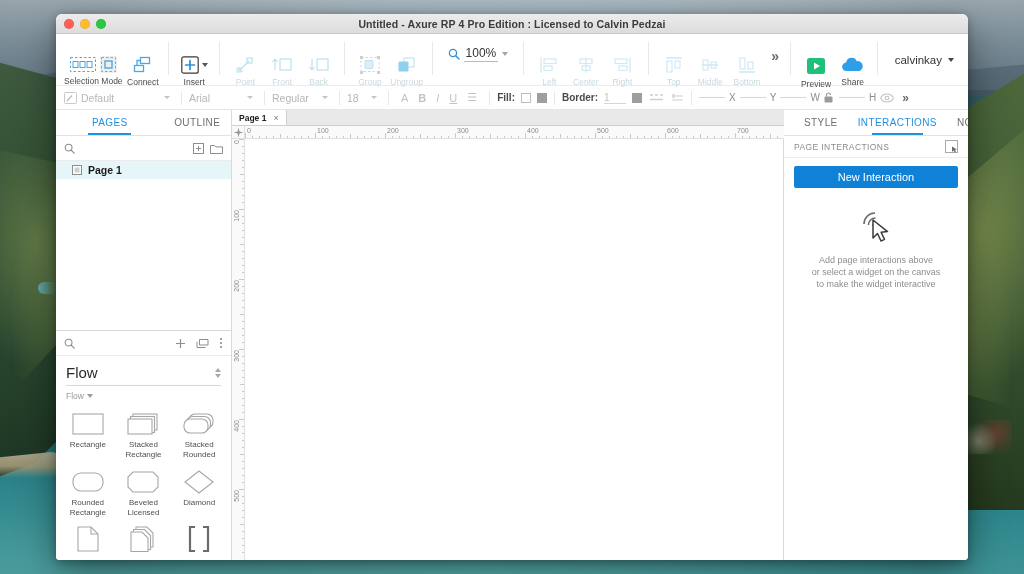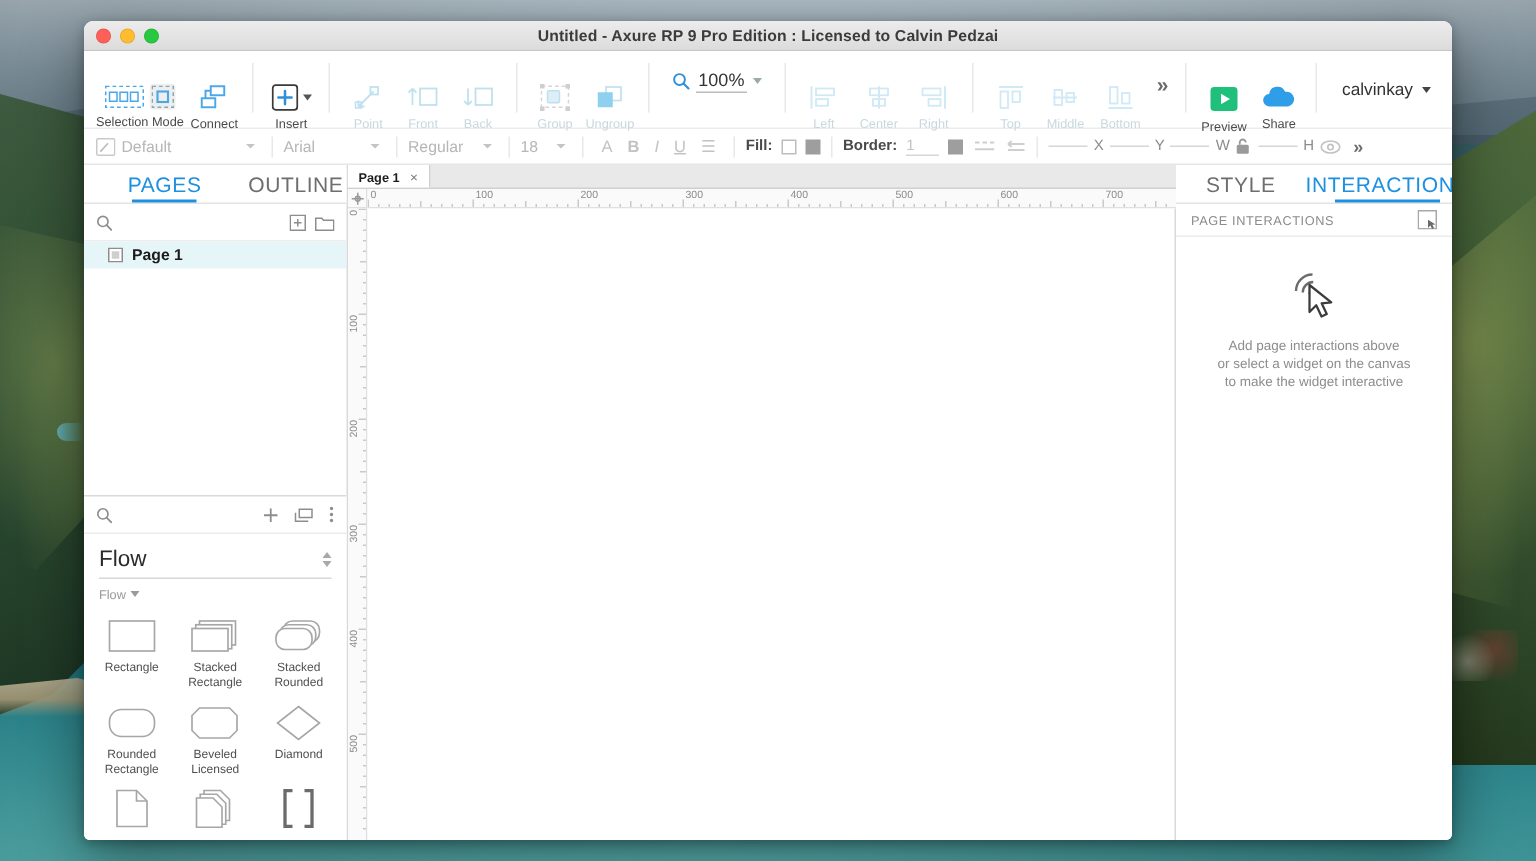--- a/index.html
+++ b/index.html
@@ -176,21 +176,21 @@
   
   .left-panel {
     width:176px; flex:0 0 176px; background:#fff; display:flex; flex-direction:column;
     border-right:1px solid #d9d9d9;
   }
   .tabrow {
     display:flex; height:26px; border-bottom:1px solid #e3e3e3; background:#fff;
   }
   .tabrow .tab {
     flex:1; display:flex; align-items:center; justify-content:center;
-    font-size:14px; letter-spacing:.4px; color:#6e6e6e; cursor:pointer;
+    font-size:10px; letter-spacing:.4px; color:#6e6e6e; cursor:pointer;
     position:relative; font-weight:500;margin-left:20px;
   }
   .tabrow .tab.active { color:#1e90e0; }
   .tabrow .tab.active::after {
     content:''; position:absolute; left:18%; right:18%; bottom:0; height:2px; background:#1e90e0;
   }
   .searchrow {
     height:25px; display:flex; align-items:center; padding:0 8px;
     border-bottom:1px solid #ececec; gap:6px;
   }
@@ -325,21 +325,21 @@
 </div>
 
 <div id="app-window">
 
   <div class="titlebar">
     <div class="traffic">
       <div class="tl red"></div>
       <div class="tl yellow"></div>
       <div class="tl green"></div>
     </div>
-    <div class="title-text">Untitled - Axure RP 9 Pro Edition : Licensed to Calvin Pedzai</div>
+    <div class="title-text">Untitled - Axure RP 4 Pro Edition : Licensed to Calvin Pedzai</div>
   </div>
 
   <div class="toolbar">
 
     <div class="tb-btn sel-wrap">
       <div class="ic">
         <div class="sel-icons">
           <svg width="26" height="15" viewBox="0 0 26 15">
             <rect x="0.5" y="0.5" width="25" height="14" fill="none" stroke="#4aa8e8" stroke-width="1" stroke-dasharray="2.5 2"></rect>
             <rect x="3" y="4.5" width="5" height="6" fill="none" stroke="#4aa8e8" stroke-width="1"></rect>
@@ -1009,20 +1009,21 @@
       <div class="rp-head">
         <span class="t">PAGE INTERACTIONS</span>
         <span>
           <svg width="13" height="13" viewBox="0 0 13 13">
             <rect x="0.5" y="0.5" width="12" height="12" fill="none" stroke="#a8a8a8" stroke-width="1"></rect>
             <path d="M7 6.5 L7 12 L8.6 10.4 L9.8 12.6 L11 11.9 L9.9 9.8 L12 9.6 Z" fill="#6b6b6b"></path>
           </svg>
         </span>
       </div>
 
+      <div class="new-interaction">New Interaction</div>
 
       <div class="empty-state">
         <span>
           <svg width="46" height="40" viewBox="0 0 46 40">
             <path d="M11 20 a11 11 0 0 1 11 -11" fill="none" stroke="#6b6b6b" stroke-width="1.6"></path>
             <path d="M15.5 21 a7 7 0 0 1 7 -7" fill="none" stroke="#6b6b6b" stroke-width="1.6"></path>
             <path d="M20 22 a3.2 3.2 0 0 1 3.2 -3.2" fill="none" stroke="#6b6b6b" stroke-width="1.6"></path>
             <path d="M20 16 L20 34 L24.5 29.5 L28 37 L31.5 35.4 L28.1 28.2 L34.5 27.6 Z" fill="#ffffff" stroke="#3b3b3b" stroke-width="1.5" stroke-linejoin="round"></path>
           </svg>
         </span>

